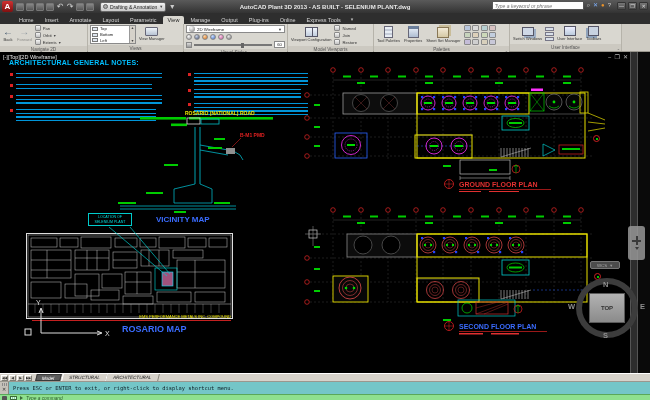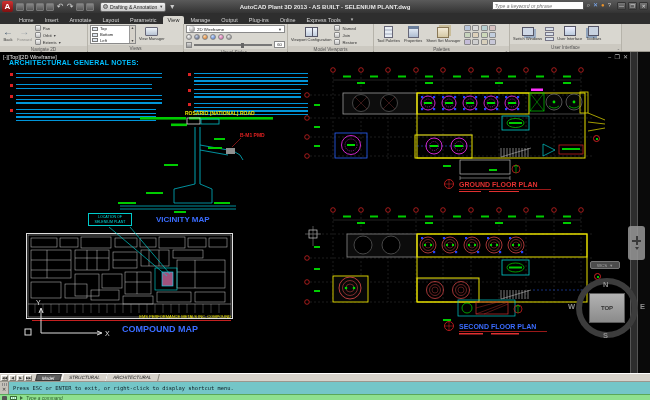--- a/index.html
+++ b/index.html
@@ -481,21 +481,21 @@
           <rect x="130" y="58" width="34" height="10"></rect>
             <rect x="168" y="58" width="30" height="10"></rect>
           <path d="M8,70 v9 M16,70 v9 M24,70 v9 M32,70 v9 M40,70 v9 M48,70 v9 M56,70 v9 M64,70 v9 M72,70 v9 M80,70 v9 M88,70 v9 M96,70 v9 M104,70 v9 M112,70 v9 M120,70 v9 M128,70 v9 M136,70 v9 M144,70 v9 M152,70 v9 M160,70 v9 M168,70 v9 M176,70 v9 M184,70 v9 M192,70 v9" stroke="#9a9a9a" stroke-width="0.4"></path>
           <line x1="1" y1="70" x2="204" y2="70"></line>
         </g>
         <rect x="135" y="38" width="11" height="14" fill="#a0527d" stroke="#00e5ff" stroke-width="0.6"></rect>
       </svg>
     </div>
     <div class="cad-text compound" style="left:118px;top:262px;width:113px">EMS PERFORMANCE METALS INC. COMPOUND</div>
     <div class="redline" style="left:32px;top:268px;width:199px"></div>
-    <div class="cad-text blue-title" style="left:122px;top:272px;font-size:9px">COMPOUND MAP</div>
+    <div class="cad-text blue-title" style="left:122px;top:272px;font-size:9px">ROSARIO MAP</div>
 
     <svg class="overlay-svg" width="650" height="293" viewBox="0 0 650 293">
       <path d="M130,175 L170,222 M109,175 L167,224" stroke="#00cccc" stroke-width="0.7" fill="none"></path>
       <g stroke="#dddddd" stroke-width="1" fill="none">
         <path d="M41,257 V281 H101"></path>
         <path d="M39,261 L41,256 L43,261"></path>
         <path d="M97,279 L102,281 L97,283"></path>
         <rect x="25" y="277" width="6" height="6"></rect>
       </g>
       <text x="36" y="253" font-size="7" fill="#dddddd">Y</text>

